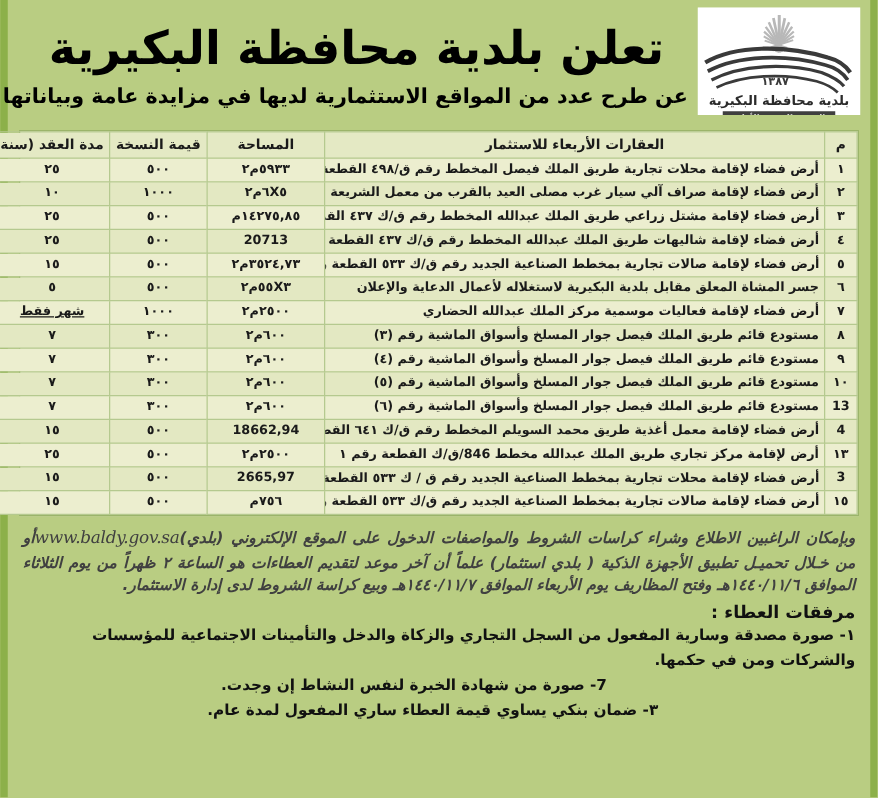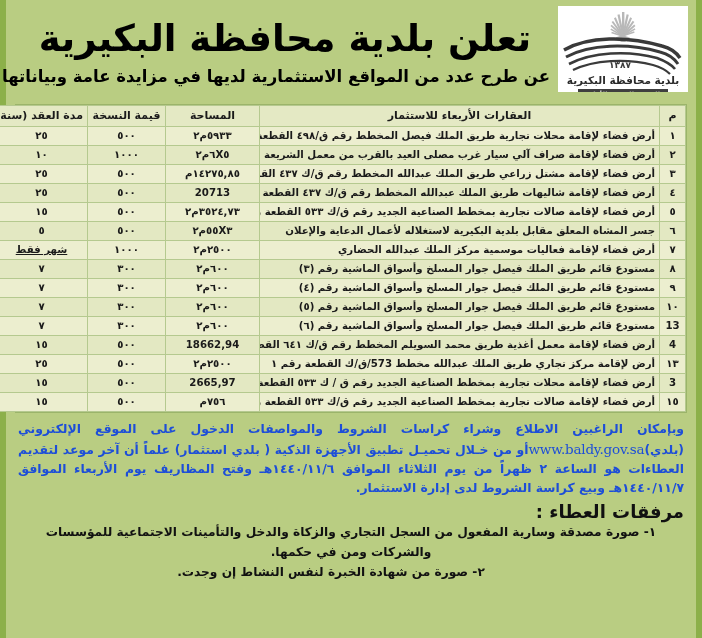--- a/index.html
+++ b/index.html
@@ -116,54 +116,55 @@
   td.dur u { text-decoration: underline; }
   
   .footer {
     padding: 7px 12px 0 12px;
     box-sizing: border-box;
   }
   .footer p.para {
     margin: 0;
     font-size: 12.4px;
     font-weight: bold;
-    color: #1d4ed8;
+    color: #404040;
     line-height: 1.52;
     text-align: justify;
     text-align-last: right;
     font-family: "DejaVu Sans", sans-serif;
+    font-style: italic;
   }
   .footer p.para .url {
     font-family: "DejaVu Serif", serif;
     font-weight: normal;
     font-size: 13.5px;
     direction: ltr;
     unicode-bidi: embed;
     letter-spacing: -0.2px;
   }
   .attach-title {
     margin: 4px 0 1px 0;
-    font-size: 18px;
+    font-size: 14px;
     font-weight: bold;
     text-align: right;
     color: #111;
   }
   ul.attach {
     list-style: none;
     margin: 0;
     padding: 0;
   }
   ul.attach li {
     font-size: 12.2px;
     font-weight: bold;
     color: #111;
     line-height: 1.62;
     text-align: right;
   }
-  ul.attach li.i1 { text-align: center; }
+  ul.attach li.i1 { text-align: right; }
   ul.attach li.i2 { text-align: center; padding-right: 40px; }
   ul.attach li.i3 { text-align: center; padding-right: 10px; }
 </style>
 </head>
 <body>
 
 <div class="page">
 
   <div class="header">
 
@@ -303,21 +304,21 @@
           </tr>
           <tr class="even">
             <td class="no">4</td>
             <td class="desc">أرض فضاء لإقامة معمل أغذية طريق محمد السويلم المخطط رقم ق/ك ٦٤١ القطعة رقم ٤</td>
             <td class="area">18662,94</td>
             <td class="copy">٥٠٠</td>
             <td class="dur">١٥</td>
           </tr>
           <tr class="odd">
             <td class="no">١٣</td>
-            <td class="desc">أرض لإقامة مركز تجاري طريق الملك عبدالله مخطط 573/ق/ك القطعة رقم ١</td>
+            <td class="desc">أرض لإقامة مركز تجاري طريق الملك عبدالله مخطط 846/ق/ك القطعة رقم ١</td>
             <td class="area">٢٥٠٠م٢</td>
             <td class="copy">٥٠٠</td>
             <td class="dur">٢٥</td>
           </tr>
           <tr class="even">
             <td class="no">3</td>
             <td class="desc">أرض فضاء لإقامة محلات تجارية بمخطط الصناعية الجديد رقم ق / ك ٥٣٣ القطعة رقم ٦١</td>
             <td class="area">2665,97</td>
             <td class="copy">٥٠٠</td>
             <td class="dur">١٥</td>
@@ -333,17 +334,18 @@
     </table>
   </div>
 
   <div class="footer">
     <p class="para"><span>وبإمكان الراغبين الاطلاع وشراء كراسات الشروط والمواصفات الدخول على الموقع الإلكتروني (بلدي)</span><span class="url">www.baldy.gov.sa</span><span>أو من خـلال تحميـل تطبيق الأجهزة الذكية ( بلدي استثمار) علماً أن آخر موعد لتقديم العطاءات هو الساعة ٢ ظهراً من يوم الثلاثاء الموافق ١٤٤٠/١١/٦هـ وفتح المظاريف يوم الأربعاء الموافق ١٤٤٠/١١/٧هـ وبيع كراسة الشروط لدى إدارة الاستثمار.</span></p>
 
     <p class="attach-title">مرفقات العطاء :</p>
 
     <ul class="attach" id="attachments-list">
         <li class="i1">١- صورة مصدقة وسارية المفعول من السجل التجاري والزكاة والدخل والتأمينات الاجتماعية للمؤسسات والشركات ومن في حكمها.</li>
-        <li class="i2">٢- صورة من شهادة الخبرة لنفس النشاط إن وجدت.</li>
+        <li class="i2">7- صورة من شهادة الخبرة لنفس النشاط إن وجدت.</li>
+        <li class="i3">٣- ضمان بنكي يساوي قيمة العطاء ساري المفعول لمدة عام.</li>
       </ul>
   </div>
 
 </div>
 
 </body></html>

